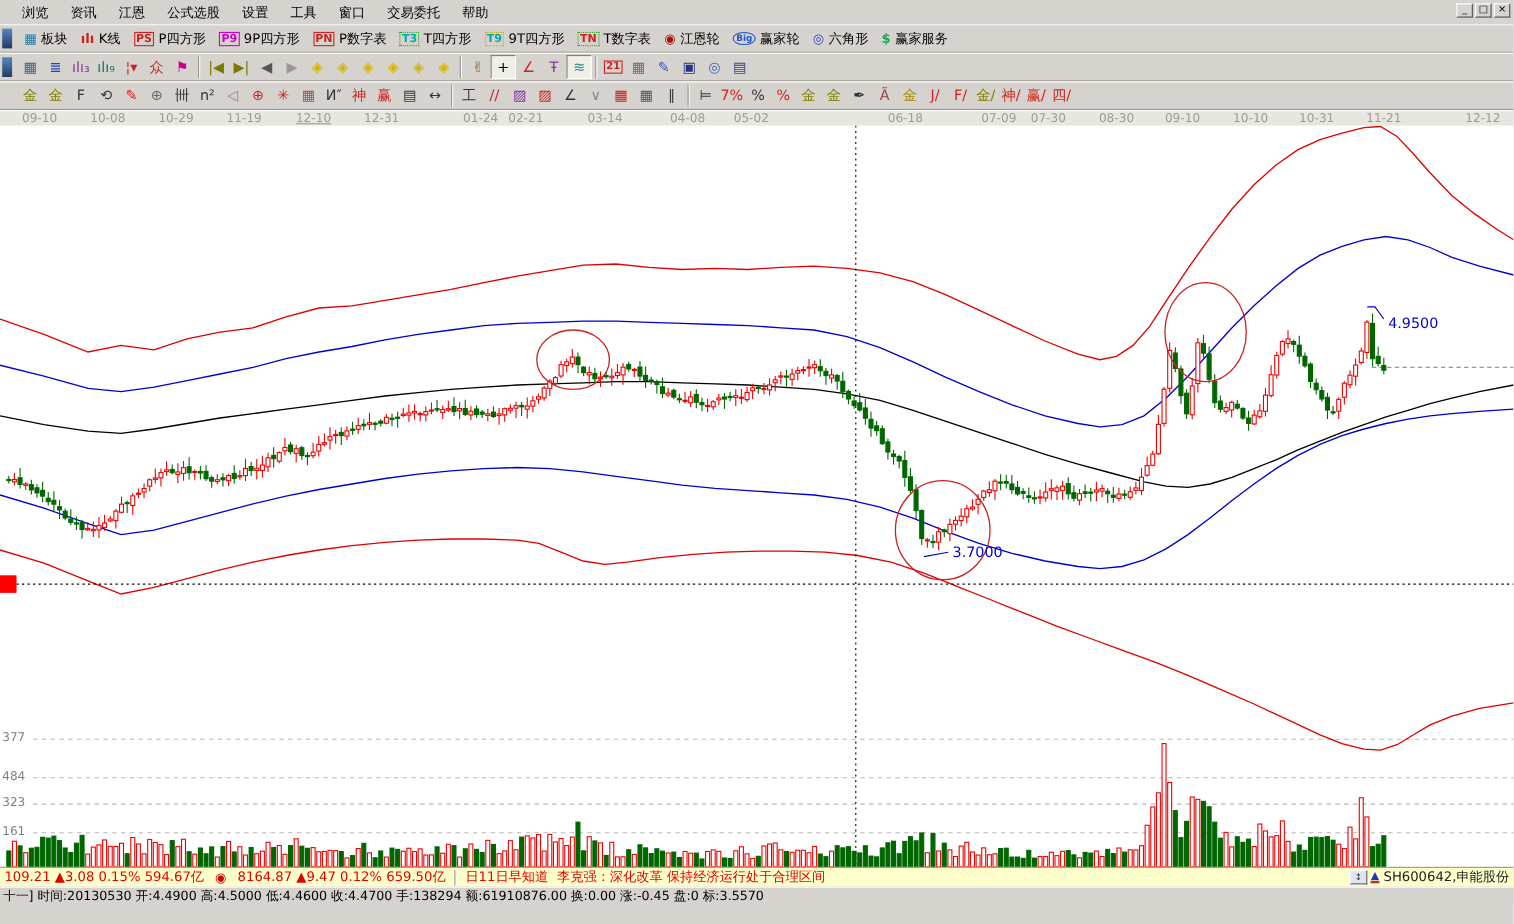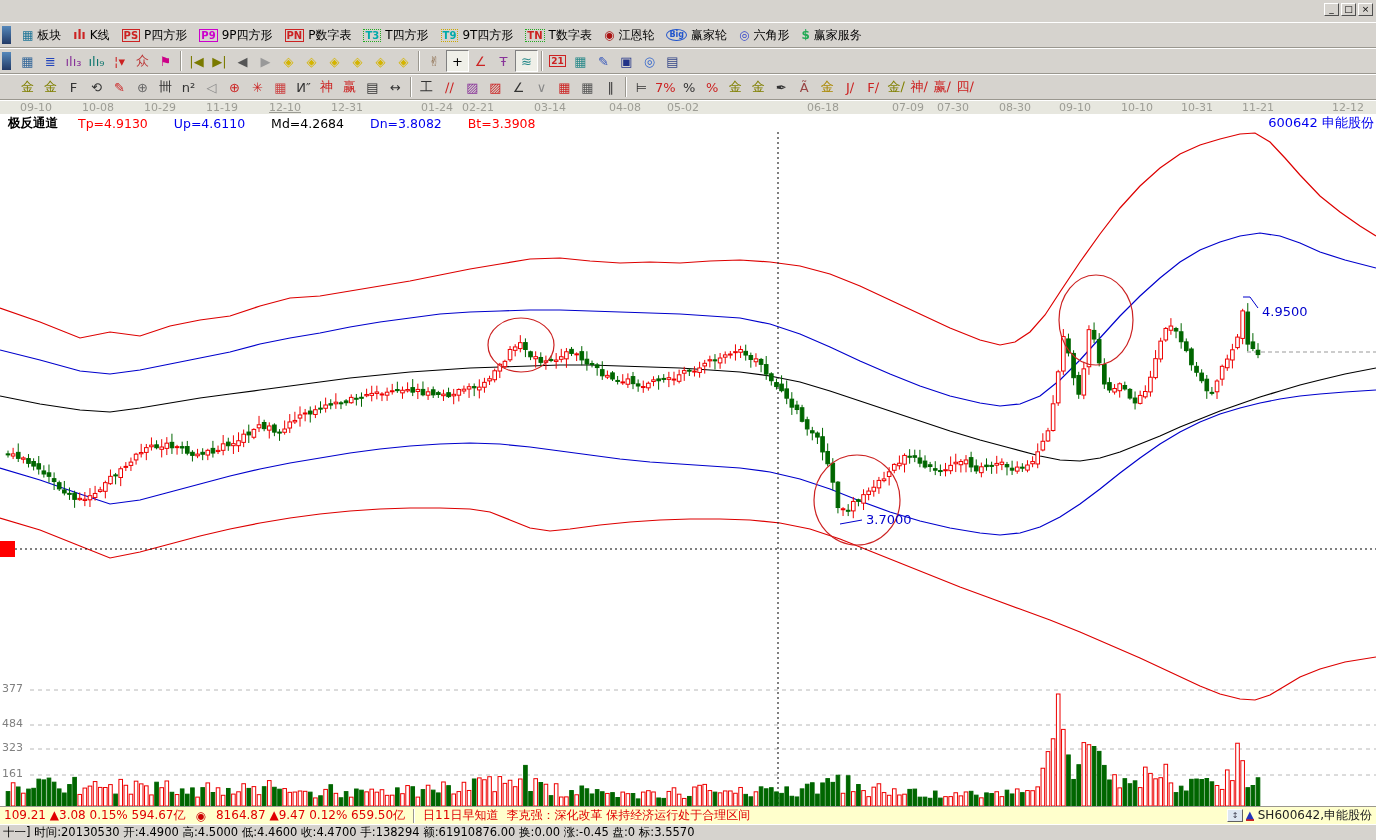--- a/index.html
+++ b/index.html
@@ -36,20 +36,31 @@
 .sb-spacer{flex:1}
 .sb-spin{width:16px;height:13px;border:1px solid;border-color:#fff #606060 #606060 #fff;background:#dde6f2;color:#334;font-size:8px;line-height:11px;text-align:center;margin-right:3px}
 .sb-signal{color:#2233bb;font-size:10px;margin-right:4px;border-bottom:2px solid #cc2222;line-height:9px}
 .sb-stock{color:#222;margin-right:4px}
 .infobar{height:16px;background:#d6d3ce;font-size:11.5px;display:flex;align-items:center;padding-left:3px;border-top:1px solid #fff;white-space:nowrap;overflow:hidden}
 </style>
 </head>
 <body>
 
 <div class="menubar">
+  <div id="menu-items" style="display:flex">
+      <span class="menu-item">浏览</span>
+      <span class="menu-item">资讯</span>
+      <span class="menu-item">江恩</span>
+      <span class="menu-item">公式选股</span>
+      <span class="menu-item">设置</span>
+      <span class="menu-item">工具</span>
+      <span class="menu-item">窗口</span>
+      <span class="menu-item">交易委托</span>
+      <span class="menu-item">帮助</span>
+    </div>
   <div class="winbtns" id="winbtns">
       <div class="winbtn">_</div>
       <div class="winbtn">□</div>
       <div class="winbtn">×</div>
     </div>
 </div>
 
 <div class="toolbar" id="toolbar1">
   <div class="sliver"></div>
 <div class="tb-btn">
@@ -339,31 +350,20 @@
     <span class="datelabel" style="left: 953px;">07-30</span>
     <span class="datelabel" style="left: 1015px;">08-30</span>
     <span class="datelabel" style="left: 1075px;">09-10</span>
     <span class="datelabel" style="left: 1137px;">10-10</span>
     <span class="datelabel" style="left: 1197px;">10-31</span>
     <span class="datelabel" style="left: 1258px;">11-21</span>
     <span class="datelabel" style="left: 1348px;">12-12</span>
   </div>
 
 <div class="chartarea">
-  <div class="ind">
-    <span class="ind-name">极反通道</span>
-    <span id="ind-vals" style="display:flex">
-        <span class="ind-val" style="color: rgb(255, 0, 0);">Tp=4.9130</span>
-        <span class="ind-val" style="color: rgb(0, 0, 238);">Up=4.6110</span>
-        <span class="ind-val" style="color: rgb(0, 0, 0);">Md=4.2684</span>
-        <span class="ind-val" style="color: rgb(0, 0, 238);">Dn=3.8082</span>
-        <span class="ind-val" style="color: rgb(255, 0, 0);">Bt=3.3908</span>
-      </span>
-    <span class="ind-stock">600642 申能股份</span>
-  </div>
   <svg id="chart-svg" width="1376" height="674" viewBox="0 0 1376 674">
       <g>
         <line x1="30" y1="558" x2="1376" y2="558" stroke="#b8b8b8" stroke-dasharray="4 4" stroke-width="1"></line>
         <line x1="30" y1="593" x2="1376" y2="593" stroke="#b8b8b8" stroke-dasharray="4 4" stroke-width="1"></line>
         <line x1="30" y1="617" x2="1376" y2="617" stroke="#b8b8b8" stroke-dasharray="4 4" stroke-width="1"></line>
         <line x1="30" y1="643" x2="1376" y2="643" stroke="#b8b8b8" stroke-dasharray="4 4" stroke-width="1"></line>
         <text x="2" y="560" fill="#808080" font-size="11">377</text>
         <text x="2" y="595" fill="#808080" font-size="11">484</text>
         <text x="2" y="619" fill="#808080" font-size="11">323</text>
         <text x="2" y="645" fill="#808080" font-size="11">161</text>

